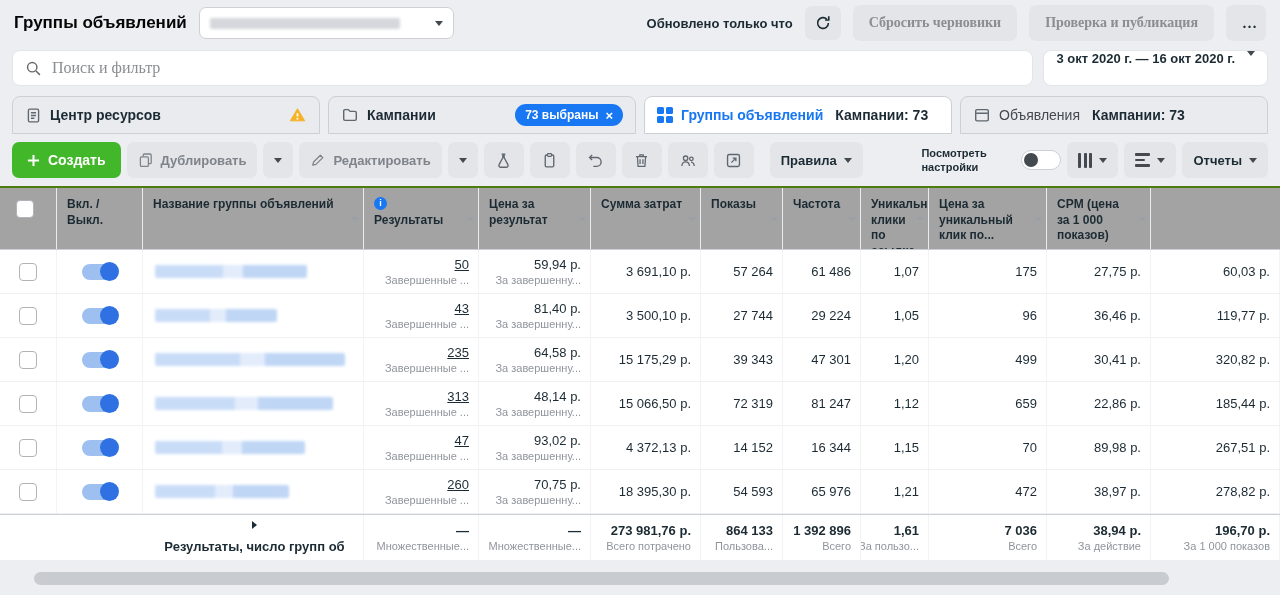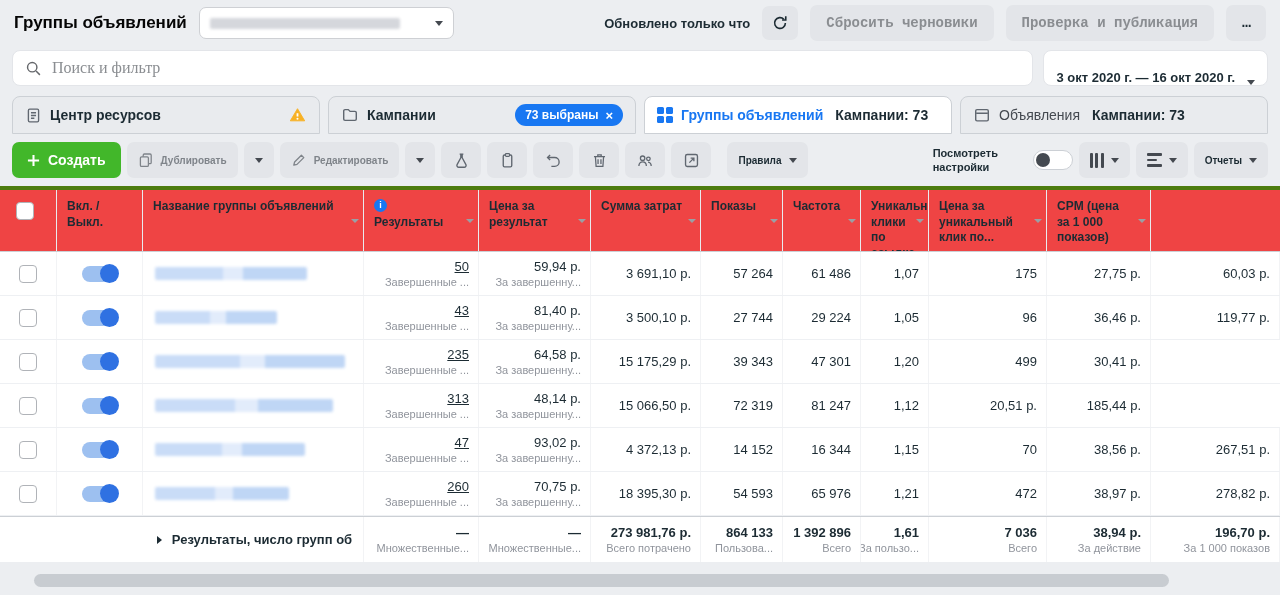--- a/index.html
+++ b/index.html
@@ -18,30 +18,30 @@
   .acct .blurbar { width:190px; }
   .caret { width:0; height:0; border-left:4.5px solid transparent; border-right:4.5px solid transparent;
            border-top:5.5px solid #444950; flex:none; }
   .flex-sp { flex:1; }
   .updated { font-size:13px; font-weight:600; white-space:nowrap; }
   .iconbtn { display:flex; align-items:center; justify-content:center; background:#e3e5e9; border:none;
              border-radius:7px; height:34px; cursor:pointer; }
   .refresh { width:36px; }
   .graybtn { background:#e3e5e9; color:#8a8d91; font-weight:600; font-size:14px; border:none;
              border-radius:7px; height:36px; padding:0 16px; white-space:nowrap; cursor:pointer;
-             font-family:Liberation Mono, monospace;text-align:center; }
+             font-family:Liberation Serif, serif;text-align:center; }
   .morebtn { width:40px; height:36px; font-size:15px; font-weight:700; color:#1c2b33; }
   
   .searchrow { display:flex; align-items:center; padding:0 12px; gap:10px; height:44px; }
   .searchbox { flex:1; display:flex; align-items:center; gap:10px; background:#fff;
                border:1px solid #e3e5e9; border-radius:8px; height:36px; padding:0 12px; }
   .searchbox input { border:none; outline:none; flex:1; font-size:16px; color:#0c4a6e;
                      background:transparent; font-family:Liberation Serif, serif; }
   .searchbox input::placeholder { color:#8a8d91; }
-  .datebox { display:flex; align-items:flex-end; gap:12px; background:#fff; border:1px solid #e3e5e9;
+  .datebox { display:flex; align-items:flex-start; gap:12px; background:#fff; border:1px solid #e3e5e9;
              border-radius:8px; height:36px; padding:0 12px; font-size:13px; font-weight:600;
              white-space:nowrap; cursor:pointer; }
   
   .tabsrow { display:flex; gap:8px; padding:6px 12px 0; height:44px; }
   .tab { flex:1; display:flex; align-items:center; gap:8px; background:#e9ebee;
          border:1px solid #ccd0d5; border-radius:8px 8px 0 0; padding:0 12px; font-size:14px;
          cursor:pointer; min-width:0; overflow:hidden; }
   .tab.active { background:#fff; }
   .tlabel { font-weight:700; color:#1c2b33; white-space:nowrap; }
   .tab.active .tlabel { color:#1877f2; }
@@ -49,42 +49,42 @@
   .tlabel.plain { font-weight:400; color:#444950; }
   .badge { display:flex; align-items:center; gap:7px; background:#1877f2; color:#fff; font-size:12px;
            font-weight:700; border-radius:13px; padding:4px 10px; margin-left:auto; white-space:nowrap; }
   .badge .x { cursor:pointer; font-size:13px; line-height:1; }
   .gridicon { display:grid; grid-template-columns:7px 7px; grid-template-rows:7px 7px; gap:2px; flex:none; }
   .gridicon i { background:#1877f2; border-radius:1.5px; }
   .warn { margin-left:auto; flex:none; }
   
   .toolbar { display:flex; align-items:center; gap:6px; padding:8px 12px; height:52px; }
   .btn { display:flex; align-items:center; gap:7px; background:#e3e5e9; border:none; border-radius:7px;
-         height:36px; padding:0 11px; font-size:10px; font-weight:600; color:#7f848a; cursor:pointer;
+         height:36px; padding:0 11px; font-size:13px; font-weight:600; color:#7f848a; cursor:pointer;
          font-family:inherit; white-space:nowrap; }
   .btn.darktext { color:#1c2b33; }
   .createbtn { display:flex; align-items:center; gap:8px; background:#42b72a; color:#fff; font-weight:700;
                font-size:14px; border:none; border-radius:7px; height:36px; padding:0 15px; cursor:pointer;
                font-family:inherit; }
   .caretbtn { width:30px; justify-content:center; padding:0; }
   .sq { width:40px; justify-content:center; padding:0; }
   .rules { margin-left:10px; }
   .viewsettings { margin-left:auto; font-size:11px; font-weight:600; color:#1c2b33; width:94px;
                   line-height:1.3; cursor:pointer; }
   .toggle2 { width:40px; height:20px; border-radius:10px; background:#fff; border:1px solid #ccd0d5;
              position:relative; cursor:pointer; flex:none; }
   .toggle2 .knob2 { position:absolute; left:2px; top:2px; width:14px; height:14px; border-radius:50%;
                     background:#444950; }
   .bars { display:flex; gap:2.5px; }
   .bars i { width:3px; height:15px; background:#444950; border-radius:1px; }
   .hlines { display:flex; flex-direction:column; gap:3px; align-items:flex-start; }
   .hlines i { height:2.5px; background:#444950; border-radius:1px; display:block; }
   .hlines i:nth-child(1){width:15px;} .hlines i:nth-child(2){width:10px;} .hlines i:nth-child(3){width:15px;}
   
-  .tablewrap { background:#ef4444; border-top:4px solid #4d7c0f; }
+  .tablewrap { background:#a3a3a3; border-top:2px solid #4d7c0f; }
   .grid { display:grid; grid-template-columns:57px 86px 221px 115px 112px 110px 82px 78px 68px 118px 104px 129px; }
   .thead { height:62px; border-bottom:1px solid #ccd0d5; }
   .th { position:relative; padding:9px 16px 4px 10px; font-size:12px; font-weight:700;
         border-right:1px solid #e9ebee; overflow:hidden; cursor:pointer; line-height:1.3; }
   .th.cbh { display:flex; justify-content:center; padding-top:12px; cursor:default; }
   .hlabel { display:block; }
   .sortcaret { position:absolute; right:4px; top:50%; margin-top:-2px; width:0; height:0;
                border-left:4px solid transparent; border-right:4px solid transparent;
                border-top:4px solid #9aa0a6; }
   .infoicon { display:block; width:13px; height:13px; border-radius:50%; background:#1877f2; color:#fff;
@@ -107,21 +107,21 @@
   .blur-name { height:13px; border-radius:2px; cursor:pointer;
                background:linear-gradient(90deg,#c9dcf7 0 45%,#e2ecfb 45% 58%,#bfd6f5 58% 100%);
                filter:blur(1.8px); }
   .tbody .trow:nth-child(1) .blur-name { width:152px; }
   .tbody .trow:nth-child(2) .blur-name { width:122px; }
   .tbody .trow:nth-child(3) .blur-name { width:190px; }
   .tbody .trow:nth-child(4) .blur-name { width:178px; }
   .tbody .trow:nth-child(5) .blur-name { width:150px; }
   .tbody .trow:nth-child(6) .blur-name { width:134px; }
   .tfoot { height:46px; border-top:1px solid #ccd0d5; background:#fff; }
-  .flabel { grid-column:1 / 4; display:flex; flex-direction:row; align-items:center; gap:10px;
+  .flabel { grid-column:1 / 4; display:flex; flex-direction:column; align-items:center; gap:10px;
             padding-left:155px; font-size:13px; font-weight:700; white-space:nowrap; overflow:hidden;
             cursor:pointer; border-right:1px solid #f2f3f5; }
   .expchev { width:0; height:0; border-top:4.5px solid transparent; border-bottom:4.5px solid transparent;
              border-left:5.5px solid #1c2b33; flex:none; }
   .fval { font-size:13px; font-weight:700; white-space:nowrap; }
   
   .hscroll { position:relative; height:14px; margin:12px 4px 0; }
   .hthumb { position:absolute; left:30px; top:0; width:1135px; height:13px; border-radius:7px;
             background:#c8ccd1; cursor:pointer; }
   svg { display:block; flex:none; }
@@ -466,20 +466,23 @@
         </div>
       <div class="td">
           <span class="val">1,20</span>
         </div>
       <div class="td">
           <span class="val">499</span>
         </div>
       <div class="td">
           <span class="val">30,41 р.</span>
         </div>
+      <div class="td">
+          <span class="val">320,82 р.</span>
+        </div>
     </div>
 
     <div class="grid trow">
       <div class="td center">
           <span class="cb"></span>
         </div>
       <div class="td center">
           <span class="toggle">
             <span class="knob"></span>
           </span>
@@ -501,21 +504,24 @@
       <div class="td">
           <span class="val">72 319</span>
         </div>
       <div class="td">
           <span class="val">81 247</span>
         </div>
       <div class="td">
           <span class="val">1,12</span>
         </div>
       <div class="td">
-          <span class="val">20,51 р.</span>
+          <span class="val">659</span>
+        </div>
+      <div class="td">
+          <span class="val">22,86 р.</span>
         </div>
       <div class="td">
           <span class="val">185,44 р.</span>
         </div>
     </div>
 
     <div class="grid trow">
       <div class="td center">
           <span class="cb"></span>
         </div>
@@ -544,21 +550,21 @@
       <div class="td">
           <span class="val">16 344</span>
         </div>
       <div class="td">
           <span class="val">1,15</span>
         </div>
       <div class="td">
           <span class="val">70</span>
         </div>
       <div class="td">
-          <span class="val">38,56 р.</span>
+          <span class="val">89,98 р.</span>
         </div>
       <div class="td">
           <span class="val">267,51 р.</span>
         </div>
     </div>
 
     <div class="grid trow">
       <div class="td center">
           <span class="cb"></span>
         </div>

